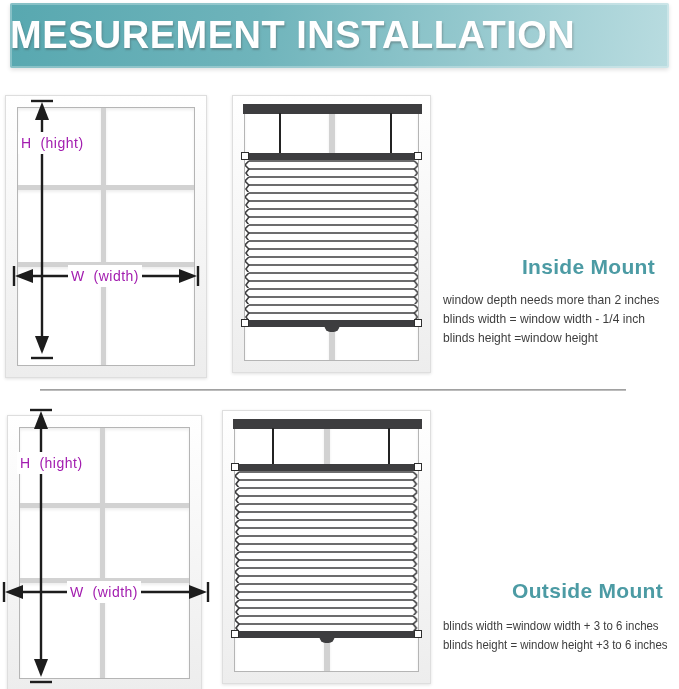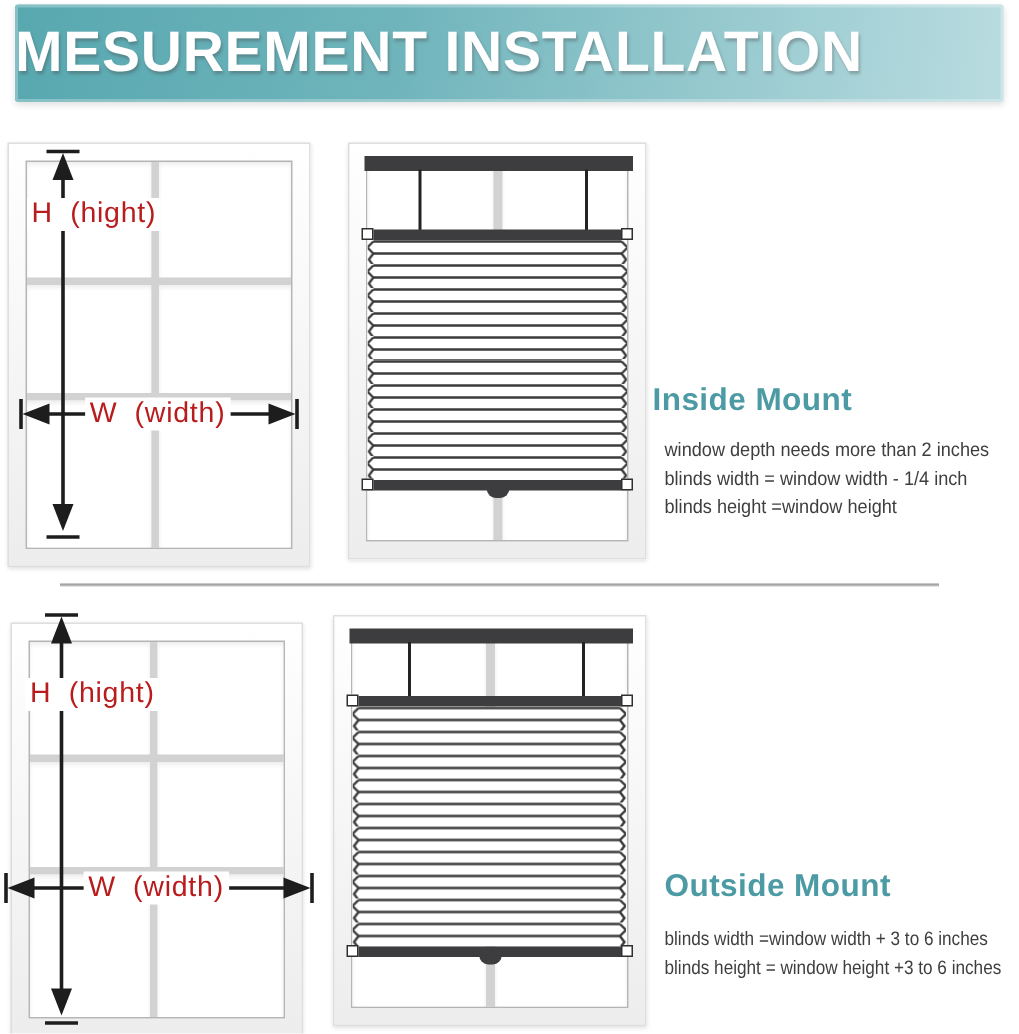--- a/index.html
+++ b/index.html
@@ -32,21 +32,21 @@
   }
   .panes{position:absolute;inset:0;display:grid;background:#d2d2d2;}
   .panes-6{grid-template-columns:1fr 1.05fr;grid-template-rows:30% 28% 1fr;gap:5px;}
   .panes-2{grid-template-columns:1fr 1fr;gap:6px;}
   .pane{background:#ffffff;box-shadow:inset 0 2px 3px rgba(0,0,0,.07);}
   
   .arrows{position:absolute;overflow:visible;pointer-events:none;}
   .arrows line{stroke:#1d1d1d;stroke-width:2.4;}
   .arrows polygon{fill:#1d1d1d;stroke:none;}
   .mlabel{
-    position:absolute;color:#b91c1c;font-size:19px;letter-spacing:.5px;
+    position:absolute;color:#a21caf;font-size:14px;letter-spacing:.5px;
     background:#ffffff;padding:0 3px;white-space:pre;line-height:22px;
   }
   #win-tl .h-label{left:12px;top:36px;}
   #win-tl .w-label{left:99px;top:180px;transform:translate(-50%,-50%);}
   #win-bl .h-label{left:9px;top:36px;}
   #win-bl .w-label{left:96px;top:176px;transform:translate(-50%,-50%);}
   
   .valance{position:absolute;left:10px;right:8px;top:8px;height:10px;background:#3d3d3f;}
   .cord{position:absolute;top:17px;width:2px;height:41px;background:#232323;}
   .cord-l{left:23.5%;}
@@ -64,21 +64,21 @@
   }
   
   #win-tl{left:5px;top:95px;width:200px;height:281px;}
   #win-tm{left:232px;top:95px;width:197px;height:276px;}
   #win-bl{left:7px;top:415px;width:193px;height:274px;}
   #win-bm{left:222px;top:410px;width:207px;height:272px;}
   #win-tl .arrows{left:0;top:0;width:200px;height:281px;}
   #win-bl .arrows{left:-10px;top:-10px;width:216px;height:292px;}
   
   .mount-heading{
-    position:absolute;width:220px;text-align:left;
+    position:absolute;width:220px;text-align:right;
     color:#4c9ba4;font-weight:bold;font-size:21px;letter-spacing:.3px;
   }
   #inside-heading{left:435px;top:255px;}
   #outside-heading{left:443px;top:579px;}
   .mount-notes{position:absolute;color:#3e3e3e;font-size:13px;line-height:19px;transform-origin:0 50%;}
   #inside-notes{left:443px;top:290px;transform:scaleX(.93);}
   #outside-notes{left:443px;top:616px;transform:scaleX(.88);}
   .note-line{white-space:nowrap;}
   
   #divider{

